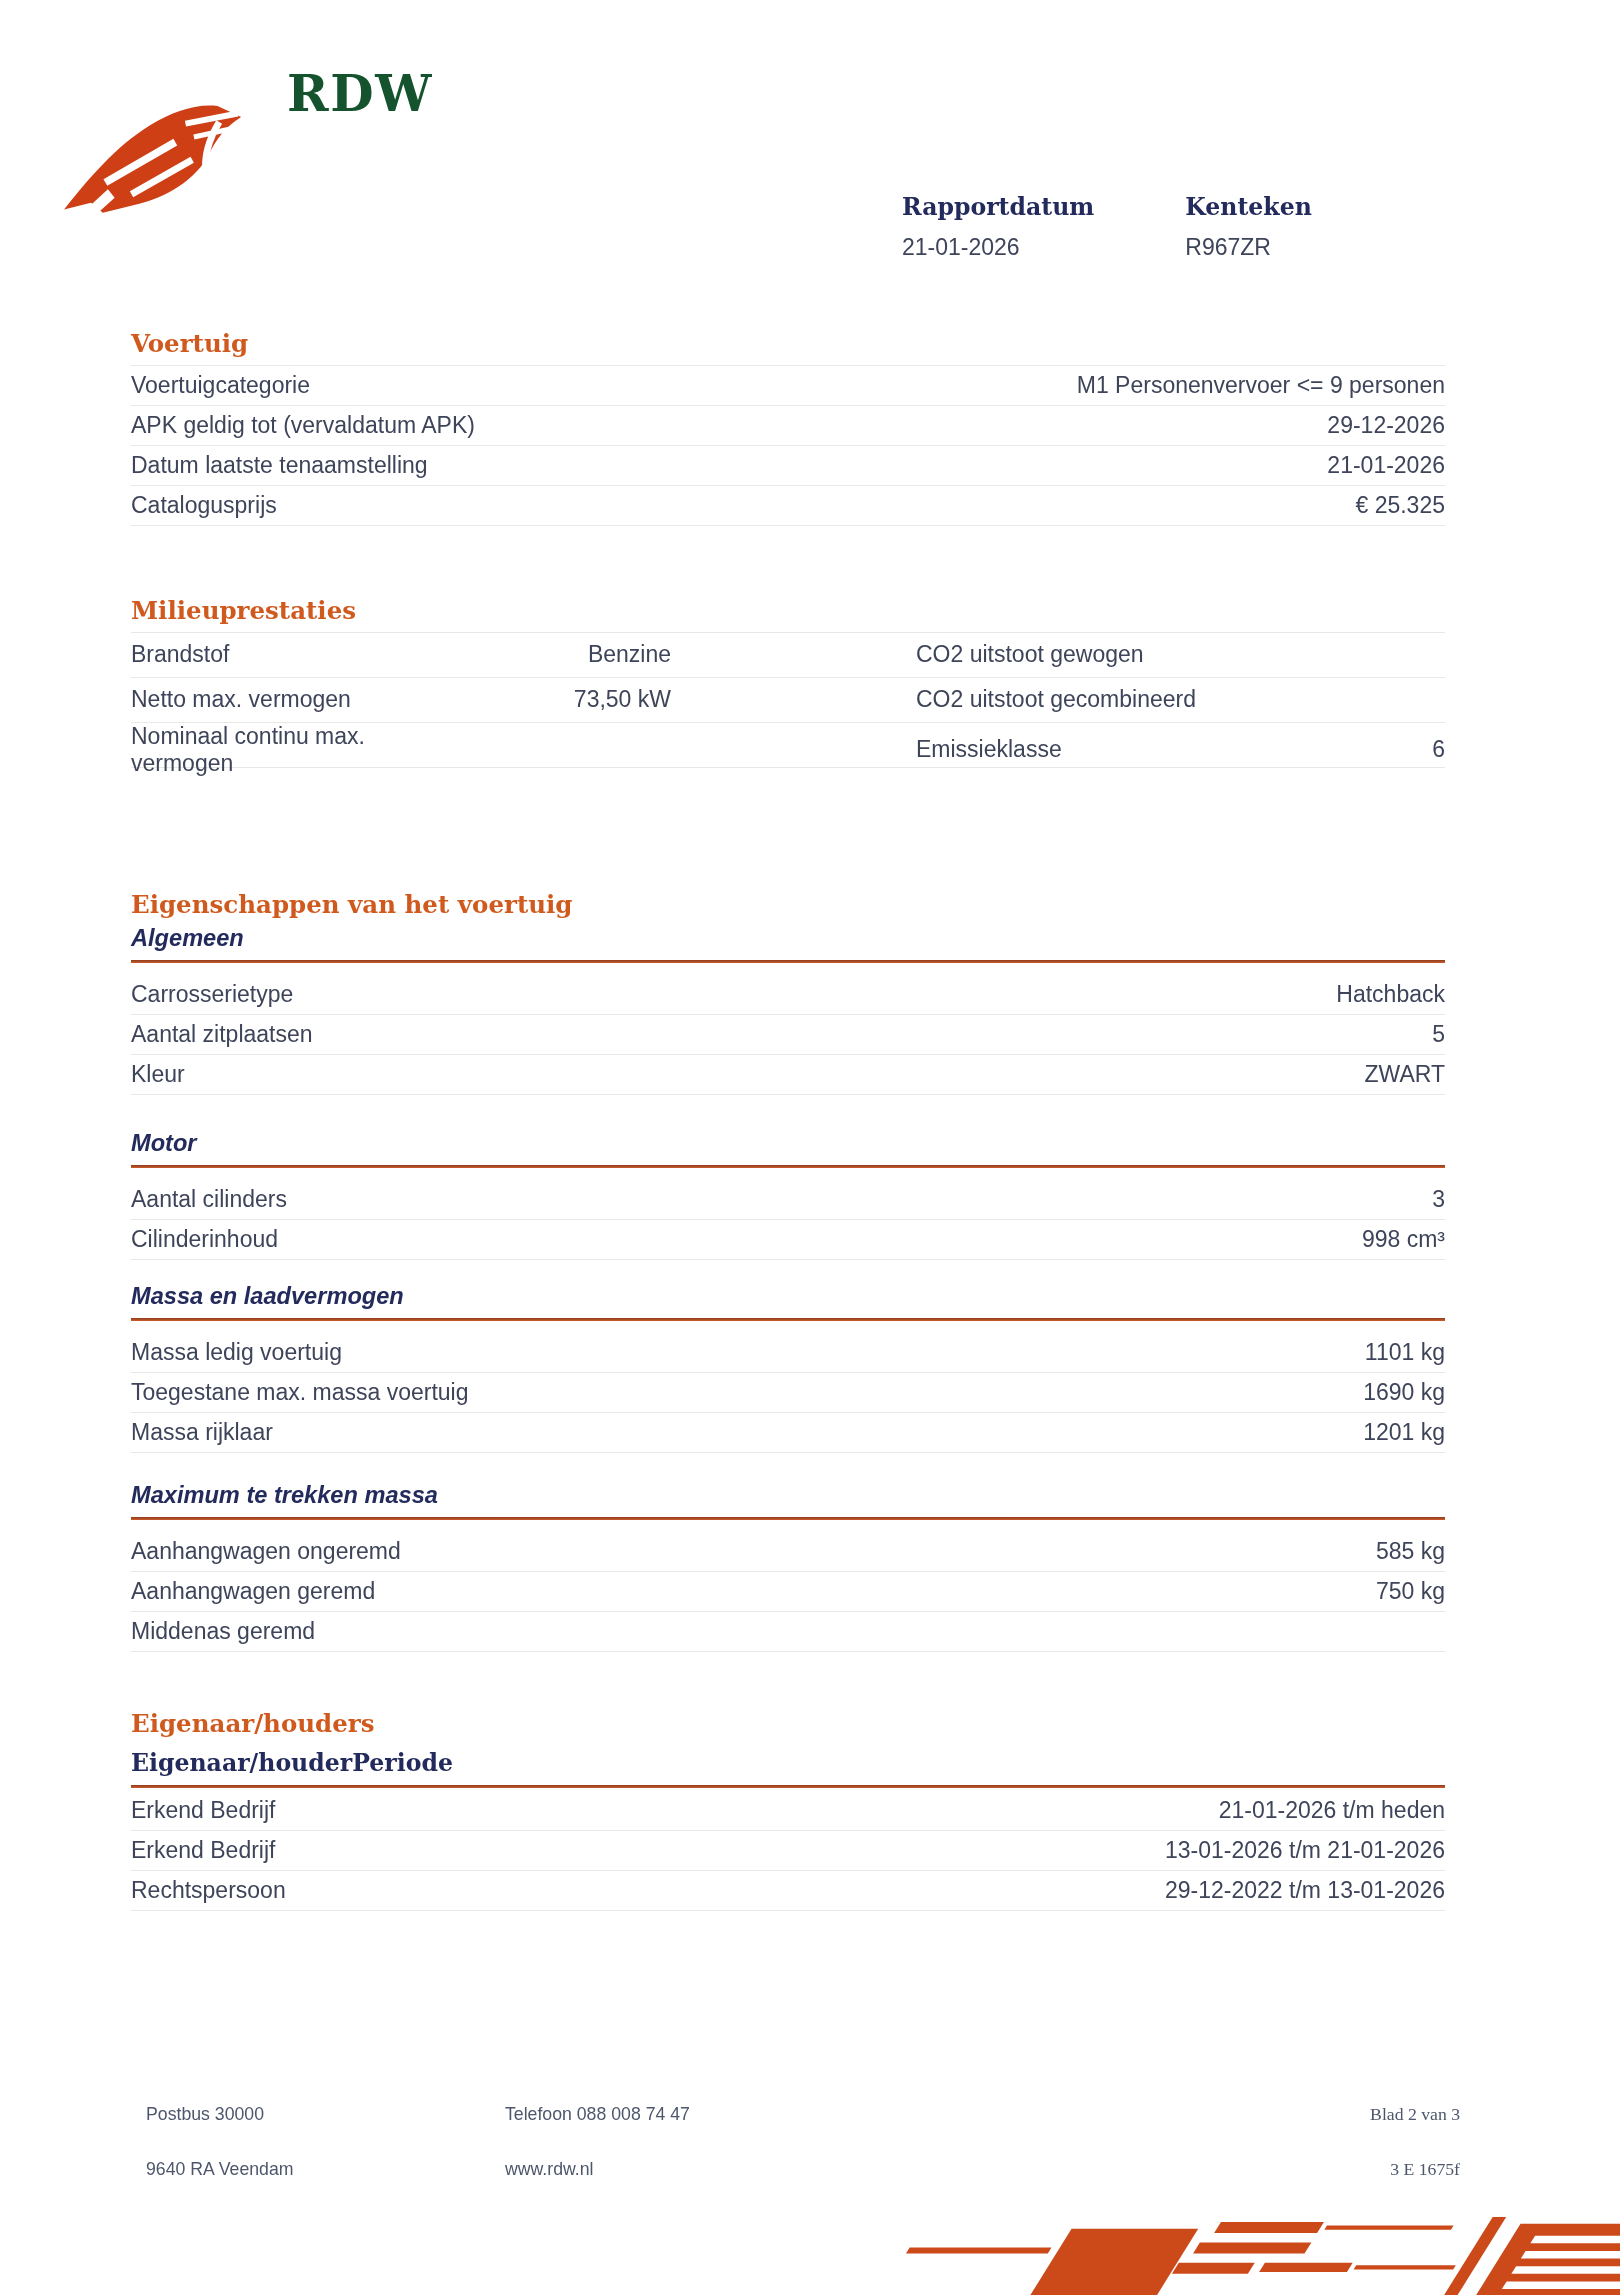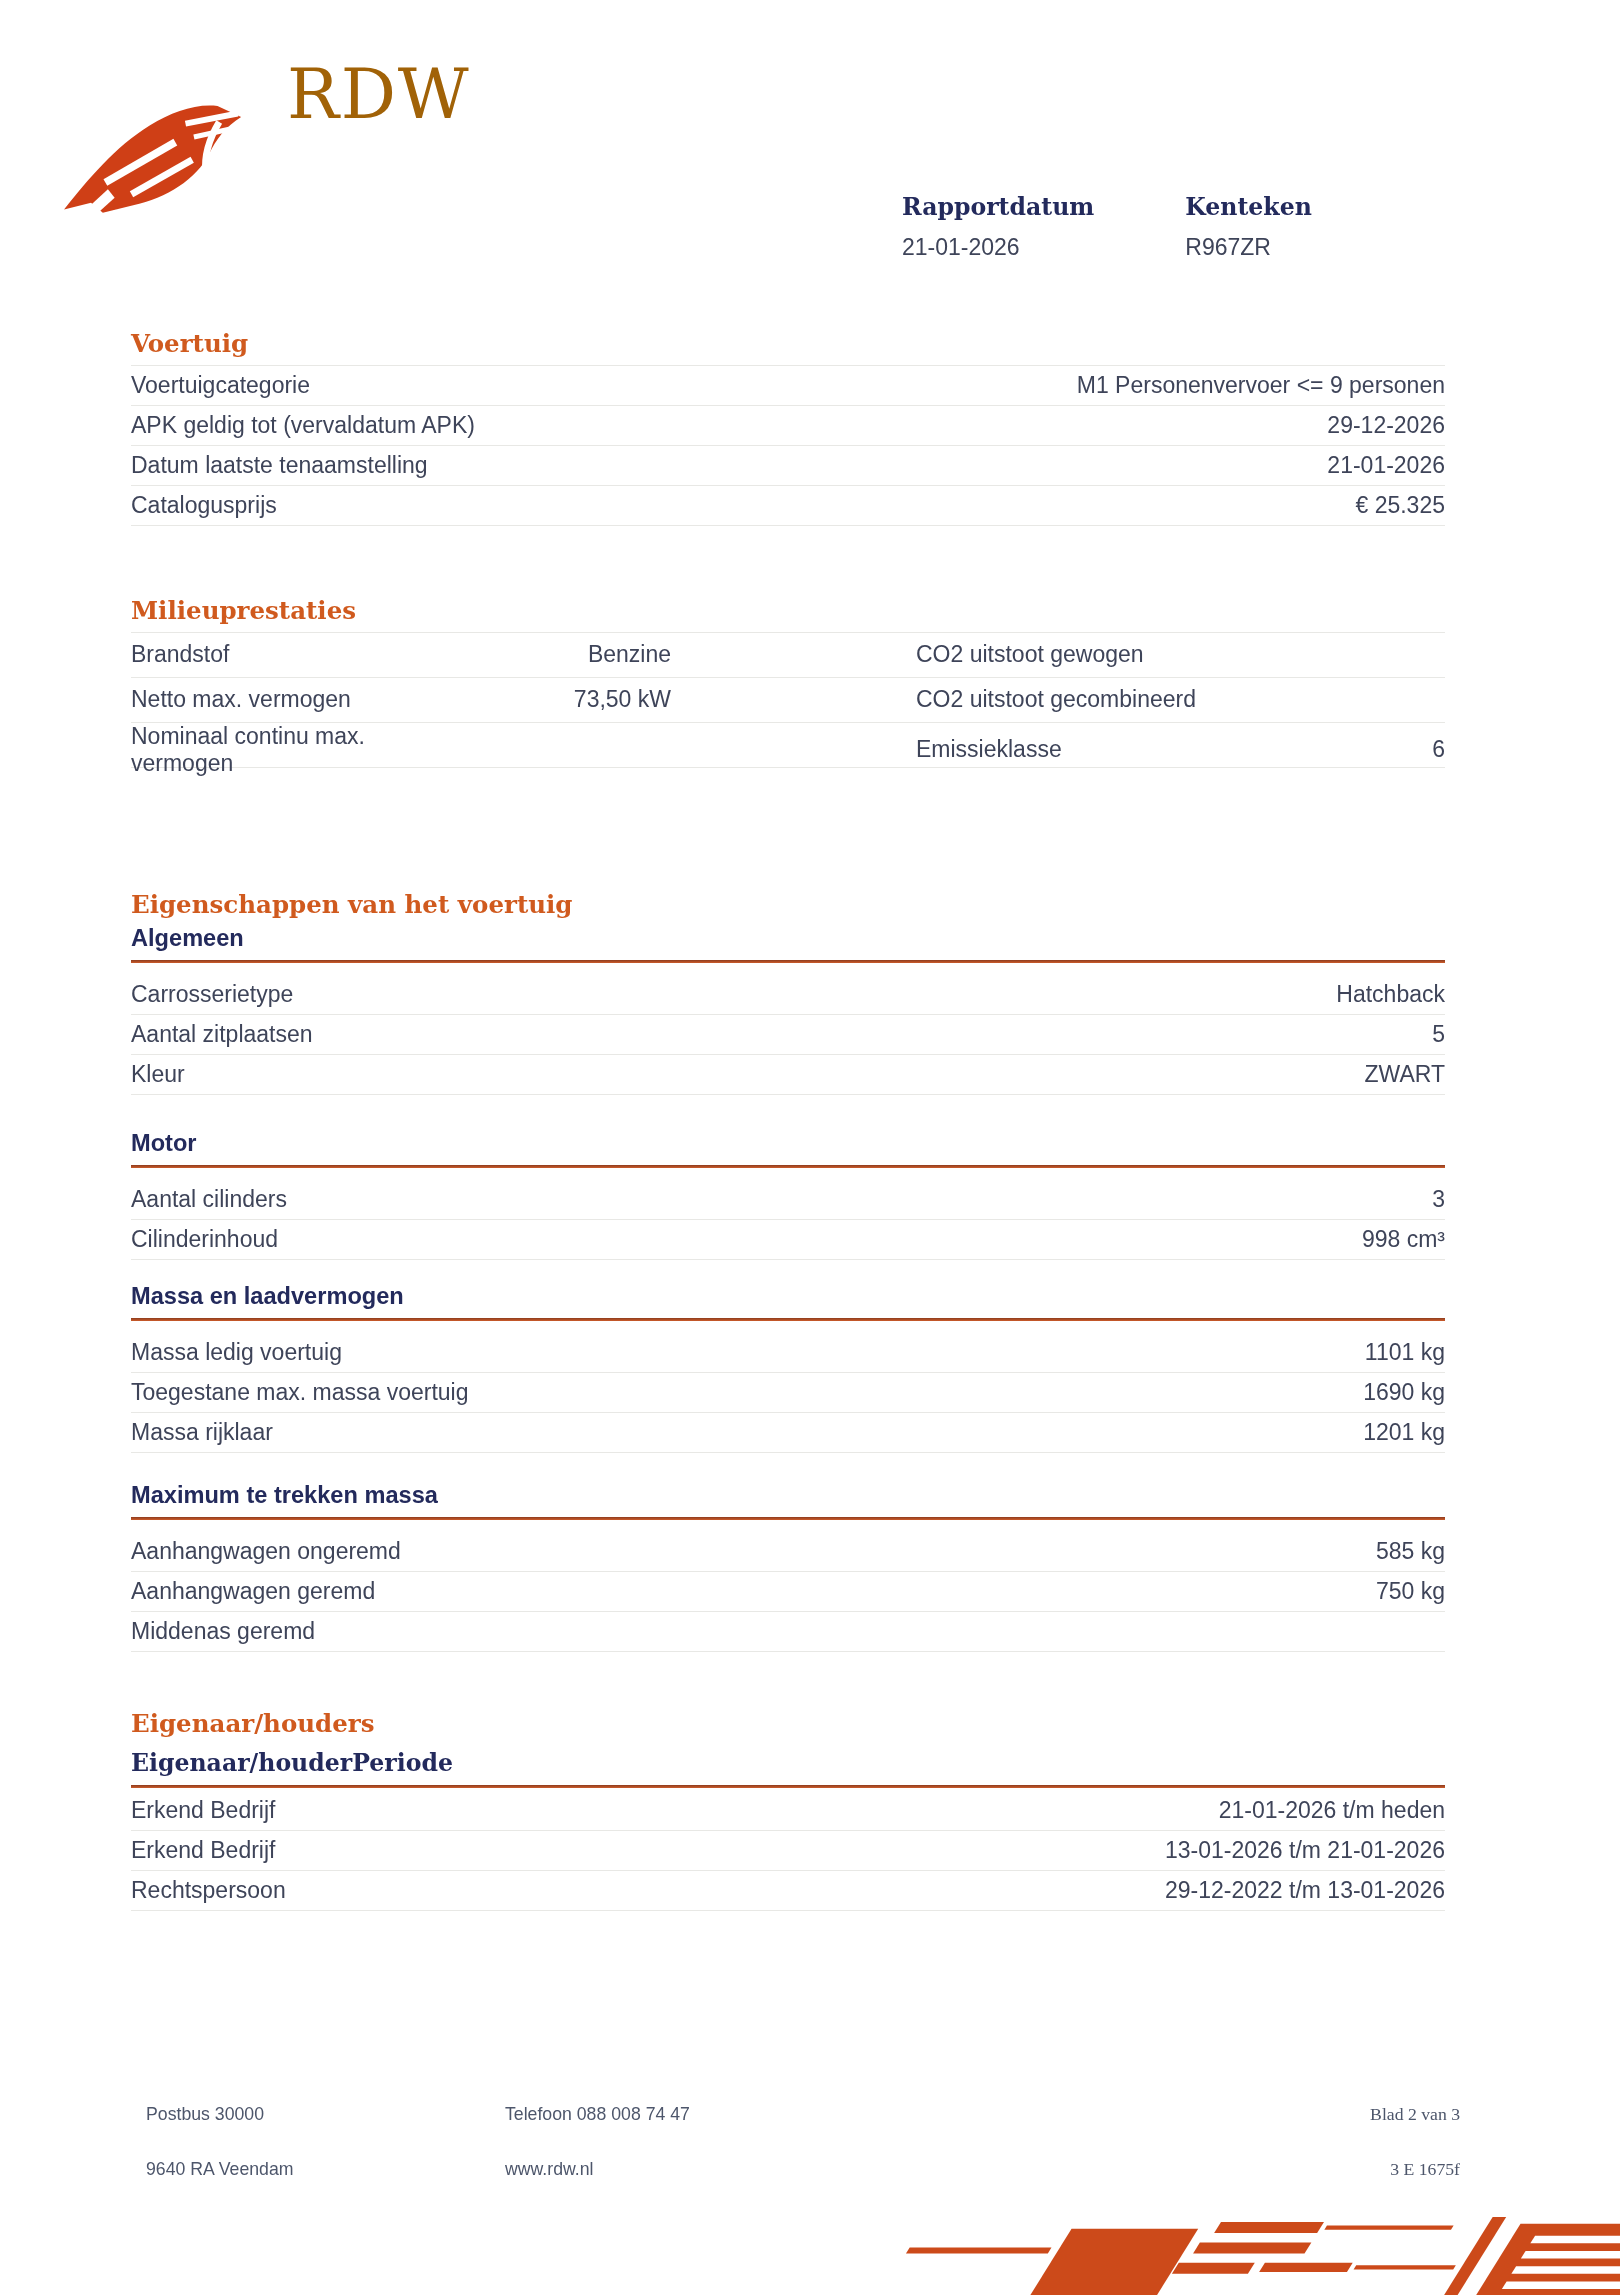--- a/index.html
+++ b/index.html
@@ -5,22 +5,22 @@
   html,body{margin:0;padding:0;background:#ffffff;}
   .page{
     position:relative;width:1621px;height:2295px;background:#ffffff;
     font-family:"Liberation Sans",sans-serif;color:#3e4459;overflow:hidden;
   }
 
   
   .logo-feather{position:absolute;left:59px;top:95px;width:215px;height:122px;}
   .logo-text{
     position:absolute;left:287px;top:56px;
-    font-family:"DejaVu Serif","Liberation Serif",serif;font-weight:400;
-    font-size:69px;line-height:76px;color:#a16207;letter-spacing:1.7px;
+    font-family:"DejaVu Serif","Liberation Serif",serif;font-weight:700;
+    font-size:50px;line-height:76px;color:#14532d;letter-spacing:1.7px;
   }
   .doc-title{
     position:absolute;left:899px;top:74px;
     font-family:"DejaVu Serif","Liberation Serif",serif;font-weight:700;
     font-size:51px;line-height:61px;color:#dd7233;
   }
   .meta{position:absolute;left:902px;top:194px;display:flex;}
   .meta .col2{margin-left:91px;}
   .meta-label{
     font-family:"DejaVu Serif","Liberation Serif",serif;font-weight:700;
@@ -29,21 +29,21 @@
   .meta-value{font-size:23px;line-height:25px;margin-top:13.5px;color:#3e4459;}
 
   
   .sec{position:absolute;left:131px;width:1314px;}
   .sec-title{
     font-family:"DejaVu Serif","Liberation Serif",serif;font-weight:700;
     font-size:24.5px;line-height:29px;color:#d05a1e;margin:0 0 6.8px 0;
   }
   .sub-title{
     font-family:"Liberation Sans",sans-serif;font-weight:700;
-    font-size:23.6px;line-height:27px;color:#232a5c;margin:0;
+    font-size:23.6px;line-height:27px;color:#232a5c;margin:0;font-style:italic;
   }
   .rule{height:2.5px;margin-top:8.4px;background:linear-gradient(#8c3c1e,#cd5c2b);}
   .rows{border-top:1.7px solid #e8e8e5;}
   .rows.no-top{border-top:none;margin-top:11.8px;}
   .kv-row{
     display:flex;justify-content:space-between;align-items:center;
     height:39px;border-bottom:1.7px solid #e8e8e5;font-size:23px;
   }
   .kv-row .val{text-align:right;}
   .milieu-row{

